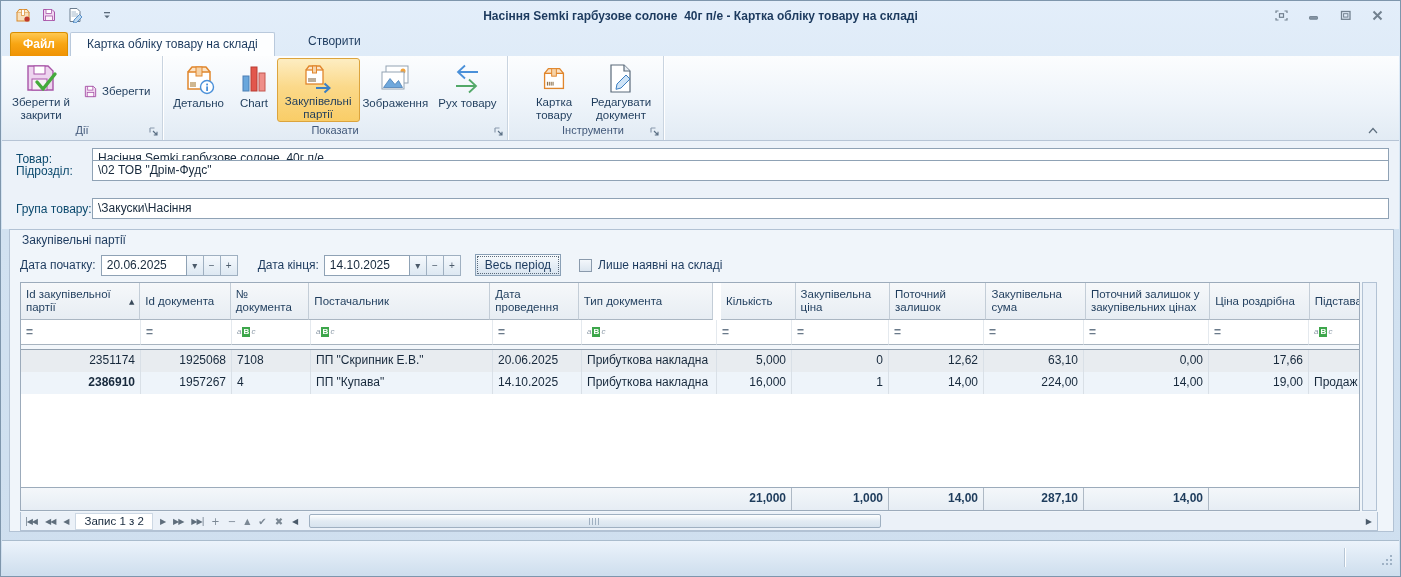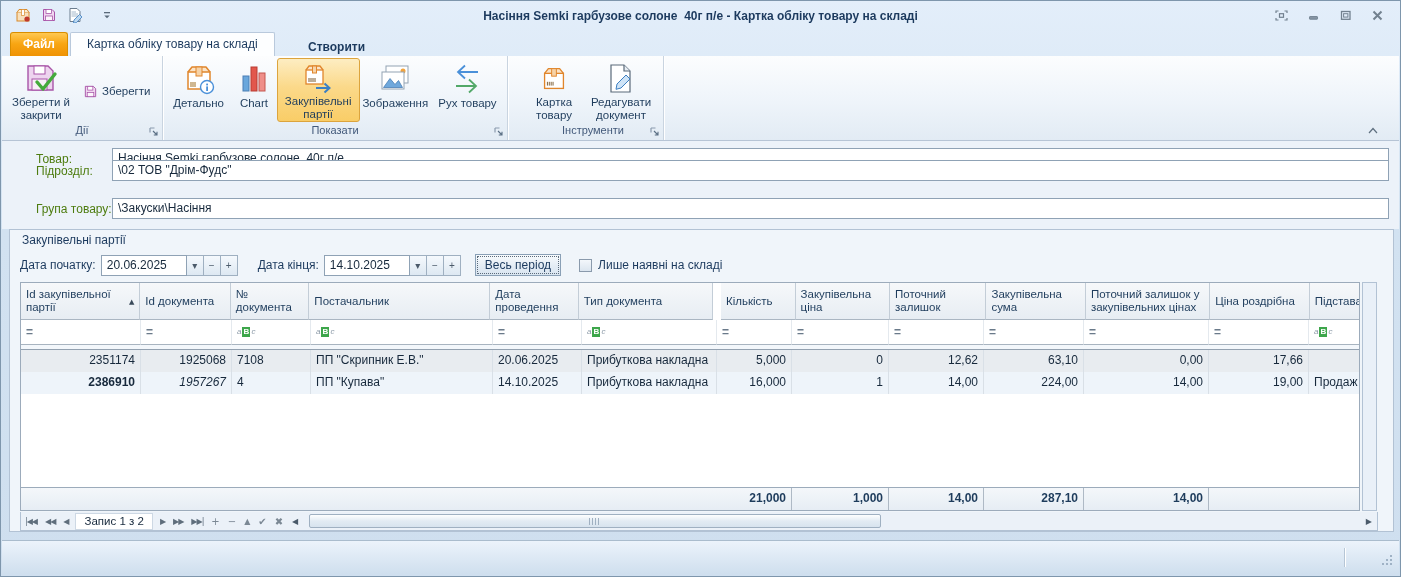--- a/index.html
+++ b/index.html
@@ -14,21 +14,21 @@
     text-align:center;font-weight:600;color:#1c3a5e;white-space:pre;overflow:hidden;}
   .winctl{position:absolute;right:14px;top:6px;display:flex;gap:16px;align-items:center;}
   .winctl span{display:flex;align-items:center;justify-content:center;width:16px;height:14px;}
   
   .tabrow{position:absolute;left:1px;right:1px;top:29px;height:26px;}
   .file-tab{position:absolute;left:8px;top:2px;width:58px;height:24px;border-radius:3px 3px 0 0;
     background:linear-gradient(#ffc851,#f8a512 48%,#ef9204);border:1px solid #d98e00;border-bottom:none;
     color:#fff;font-weight:700;text-align:center;line-height:23px;box-sizing:border-box;}
   .tab-active{position:absolute;left:68px;top:2px;height:24px;padding:0 16px;background:#fdfeff;
     border:1px solid #b9c9dc;border-bottom:none;border-radius:2px 2px 0 0;line-height:23px;color:#1c3a5e;}
-  .tab-plain{position:absolute;left:292px;top:6px;height:24px;padding:0 14px;line-height:23px;color:#1c3a5e;font-weight:bold;}
+  .tab-plain{position:absolute;left:292px;top:0;height:24px;padding:0 14px;line-height:23px;color:#1c3a5e;}
   
   .ribbon{position:absolute;left:1px;right:1px;top:55px;height:85px;
     background:linear-gradient(#fcfdfe,#eef4fa 55%,#e2ebf4);border-bottom:1px solid #b6c4d5;box-sizing:border-box;}
   .rgroup{position:absolute;top:0;bottom:0;border-right:1px solid #c9d4e0;box-shadow:1px 0 0 #ffffff;}
   .rg-actions{left:0;width:160px;}
   .rg-show{left:161px;width:344px;}
   .rg-tools{left:521px;width:140px;}
   .rgroup-content{position:absolute;top:2px;left:3px;right:3px;height:64px;display:flex;}
   .rgroup-footer{position:absolute;bottom:1px;left:0;right:0;height:16px;text-align:center;
     font-size:11px;color:#42597a;line-height:15px;}
@@ -36,21 +36,21 @@
   .rbtn{display:flex;flex-direction:column;align-items:center;padding-top:3px;border-radius:3px;
     color:#1e3c5c;font-size:11.5px;text-align:center;line-height:13px;box-sizing:border-box;}
   .rbtn .ric{height:36px;display:flex;align-items:center;justify-content:center;}
   .rbtn.active{background:linear-gradient(#fdedc2,#fbd98a 45%,#f9cd67);border:1px solid #dca43d;padding-top:2px;}
   .rbtn-big{width:72px;}
   .rbtn-small{height:22px;flex-direction:row;gap:4px;margin-top:22px;padding:0 6px;align-items:center;}
   .collapse{position:absolute;right:20px;bottom:6px;width:12px;height:10px;}
   
   .form{position:absolute;left:1px;right:1px;top:140px;height:88px;background:#ecf2f9;}
   .frow{position:absolute;left:14px;right:10px;height:21px;display:flex;align-items:center;}
-  .flabel{width:76px;color:#4d7c0f;margin-left:20px;}
+  .flabel{width:76px;color:#0c4a6e;}
   .fvalue{flex:1;height:21px;background:#fff;border:1px solid #8fa2b5;line-height:19px;
     padding:0 5px;white-space:pre;overflow:hidden;box-sizing:border-box;color:#17293c;}
   
   .panel{position:absolute;left:8px;top:228px;width:1385px;height:303px;background:#f0f5fa;
     border:1px solid #b2c2d4;box-sizing:border-box;}
   .panel-title{position:absolute;left:12px;top:3px;color:#1c3a5e;}
   .filterbar{position:absolute;left:10px;top:23px;height:24px;display:flex;align-items:center;color:#1c3a5e;}
   .de-box{width:86px;height:21px;background:#fff;border:1px solid #8fa2b5;line-height:19px;
     padding:0 5px;box-sizing:border-box;color:#17293c;}
   .de-btn{width:17px;height:21px;background:linear-gradient(#f5f9fd,#dde8f2);border:1px solid #9fb0c1;
@@ -470,21 +470,21 @@
             <div class="dcell al-r" style="width: 75px;">5,000</div>
             <div class="dcell al-r" style="width: 97px;">0</div>
             <div class="dcell al-r" style="width: 95px;">12,62</div>
             <div class="dcell al-r" style="width: 100px;">63,10</div>
             <div class="dcell al-r" style="width: 125px;">0,00</div>
             <div class="dcell al-r" style="width: 100px;">17,66</div>
             <div class="dcell" style="width: 110px;"></div>
           </div>
           <div class="g-line row-b">
             <div class="dcell al-r" style="width: 120px; font-weight: bold;">2386910</div>
-            <div class="dcell al-r" style="width: 91px; font-style: italic;">1957267</div>
+            <div class="dcell al-r" style="width: 91px;">1957267</div>
             <div class="dcell" style="width: 79px;">4</div>
             <div class="dcell" style="width: 182px;">ПП "Купава"</div>
             <div class="dcell" style="width: 89px;">14.10.2025</div>
             <div class="dcell" style="width: 135px;">Прибуткова накладна</div>
             <div class="dcell al-r" style="width: 75px;">16,000</div>
             <div class="dcell al-r" style="width: 97px;">1</div>
             <div class="dcell al-r" style="width: 95px;">14,00</div>
             <div class="dcell al-r" style="width: 100px;">224,00</div>
             <div class="dcell al-r" style="width: 125px;">14,00</div>
             <div class="dcell al-r" style="width: 100px;">19,00</div>

